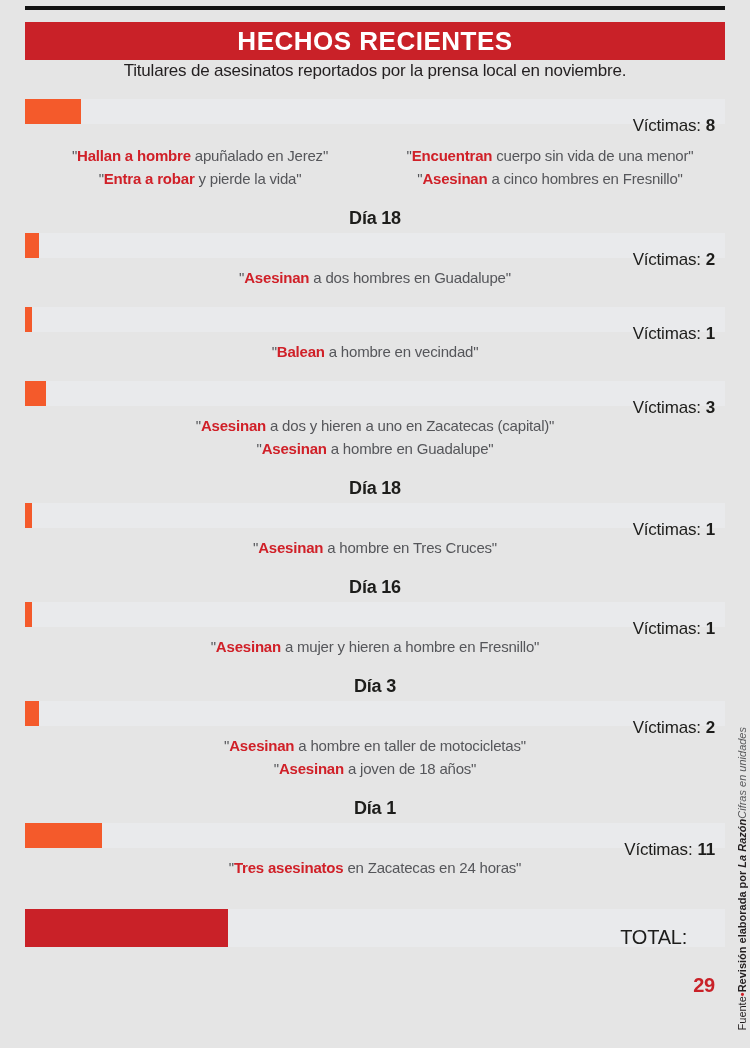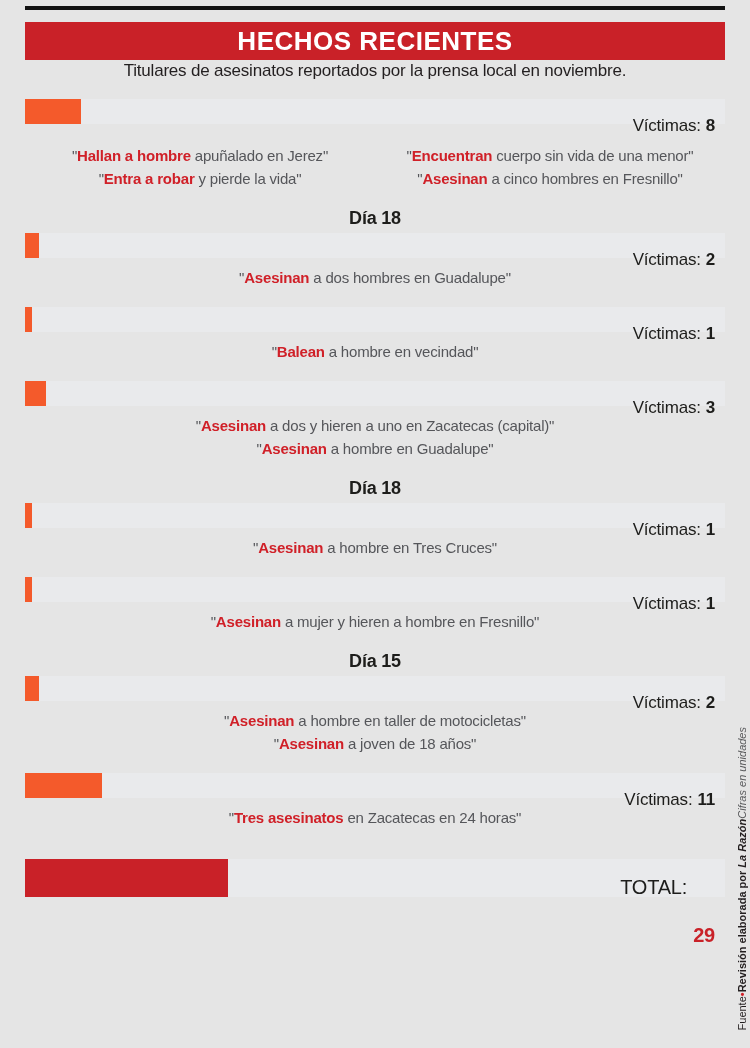--- a/index.html
+++ b/index.html
@@ -127,48 +127,50 @@
         <span>Víctimas:</span>
         <b>1</b>
       </div>
     </div>
     <div class="headlines">
       <p><span class="q">"</span><span class="hot">Asesinan</span><span> a hombre en Tres Cruces"</span></p>
     </div>
   </section>
 
   <section class="day">
+    <h2 class="day-title">Día 16</h2>
     <div class="bar">
       <div class="bar-fill" style="width: 1%;"></div>
       <div class="victims">
         <span>Víctimas:</span>
         <b>1</b>
       </div>
     </div>
     <div class="headlines">
       <p><span class="q">"</span><span class="hot">Asesinan</span><span> a mujer y hieren a hombre en Fresnillo"</span></p>
     </div>
   </section>
 
   <section class="day">
-    <h2 class="day-title">Día 15</h2>
+    <h2 class="day-title">Día 3</h2>
     <div class="bar">
       <div class="bar-fill" style="width: 2%;"></div>
       <div class="victims">
         <span>Víctimas:</span>
         <b>2</b>
       </div>
     </div>
     <div class="headlines">
       <p><span class="q">"</span><span class="hot">Asesinan</span><span> a hombre en taller de motocicletas"</span></p>
       <p><span class="q">"</span><span class="hot">Asesinan</span><span> a joven de 18 años"</span></p>
     </div>
   </section>
 
   <section class="day">
+    <h2 class="day-title">Día 1</h2>
     <div class="bar">
       <div class="bar-fill" style="width: 11%;"></div>
       <div class="victims">
         <span>Víctimas:</span>
         <b>11</b>
       </div>
     </div>
     <div class="headlines">
       <p><span class="q">"</span><span class="hot">Tres asesinatos</span><span> en Zacatecas en 24 horas"</span></p>
     </div>

